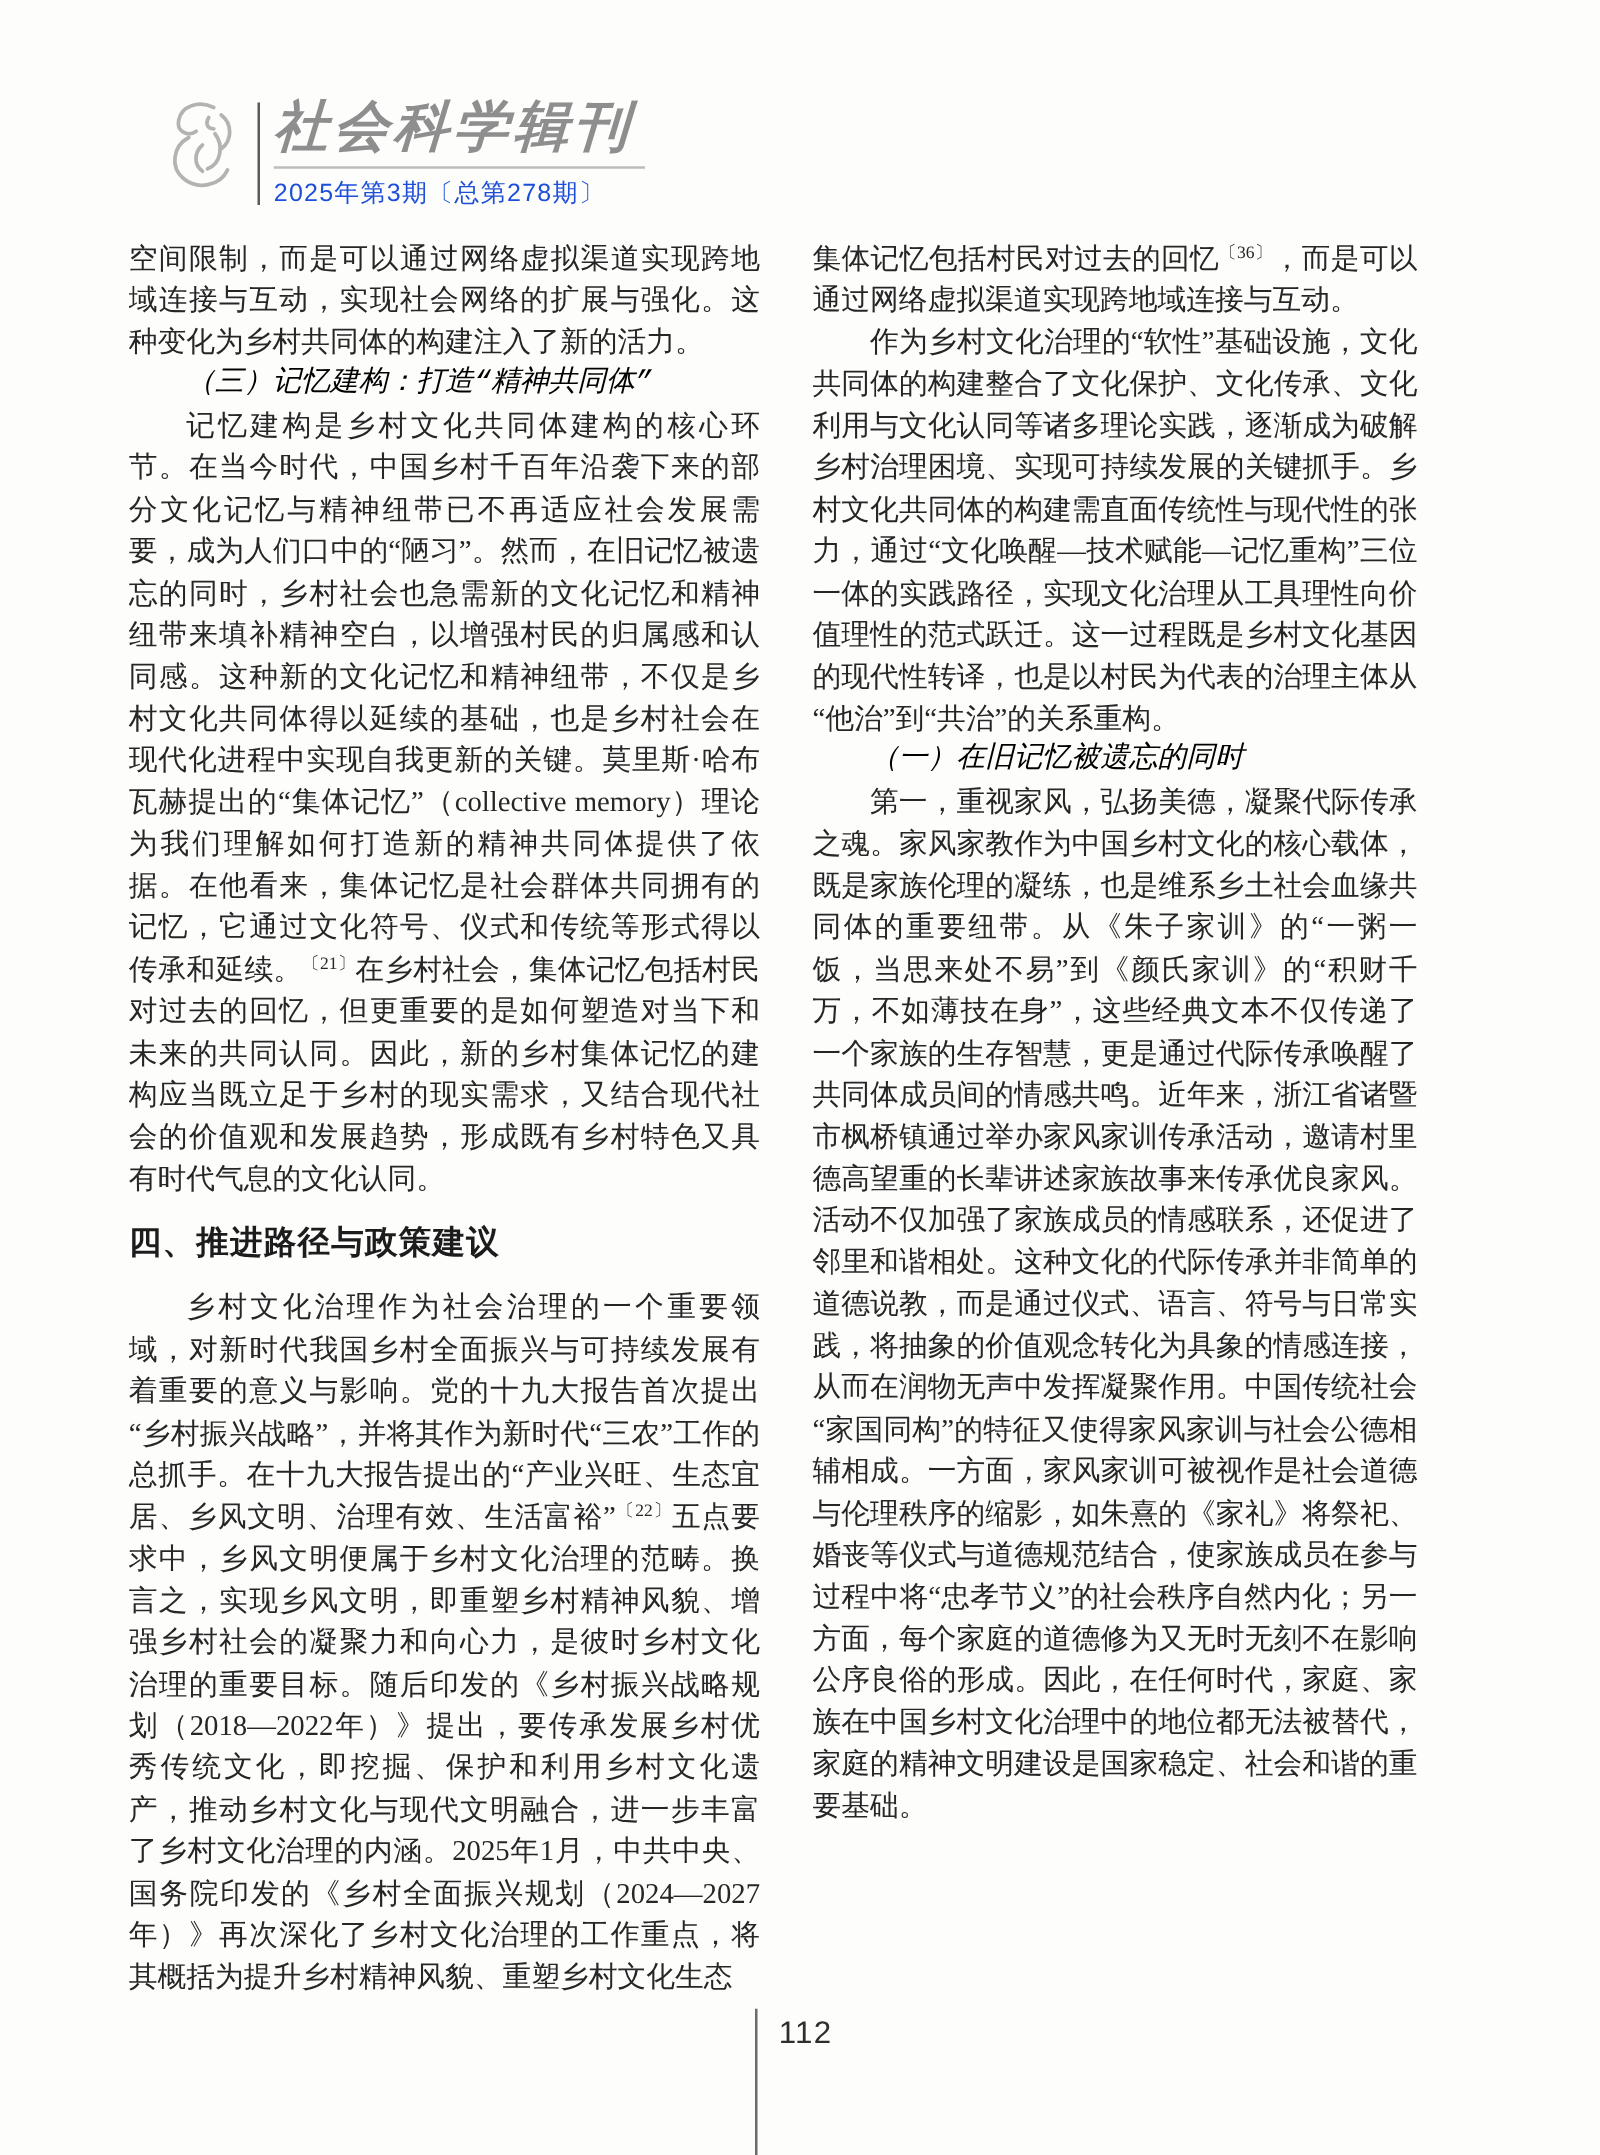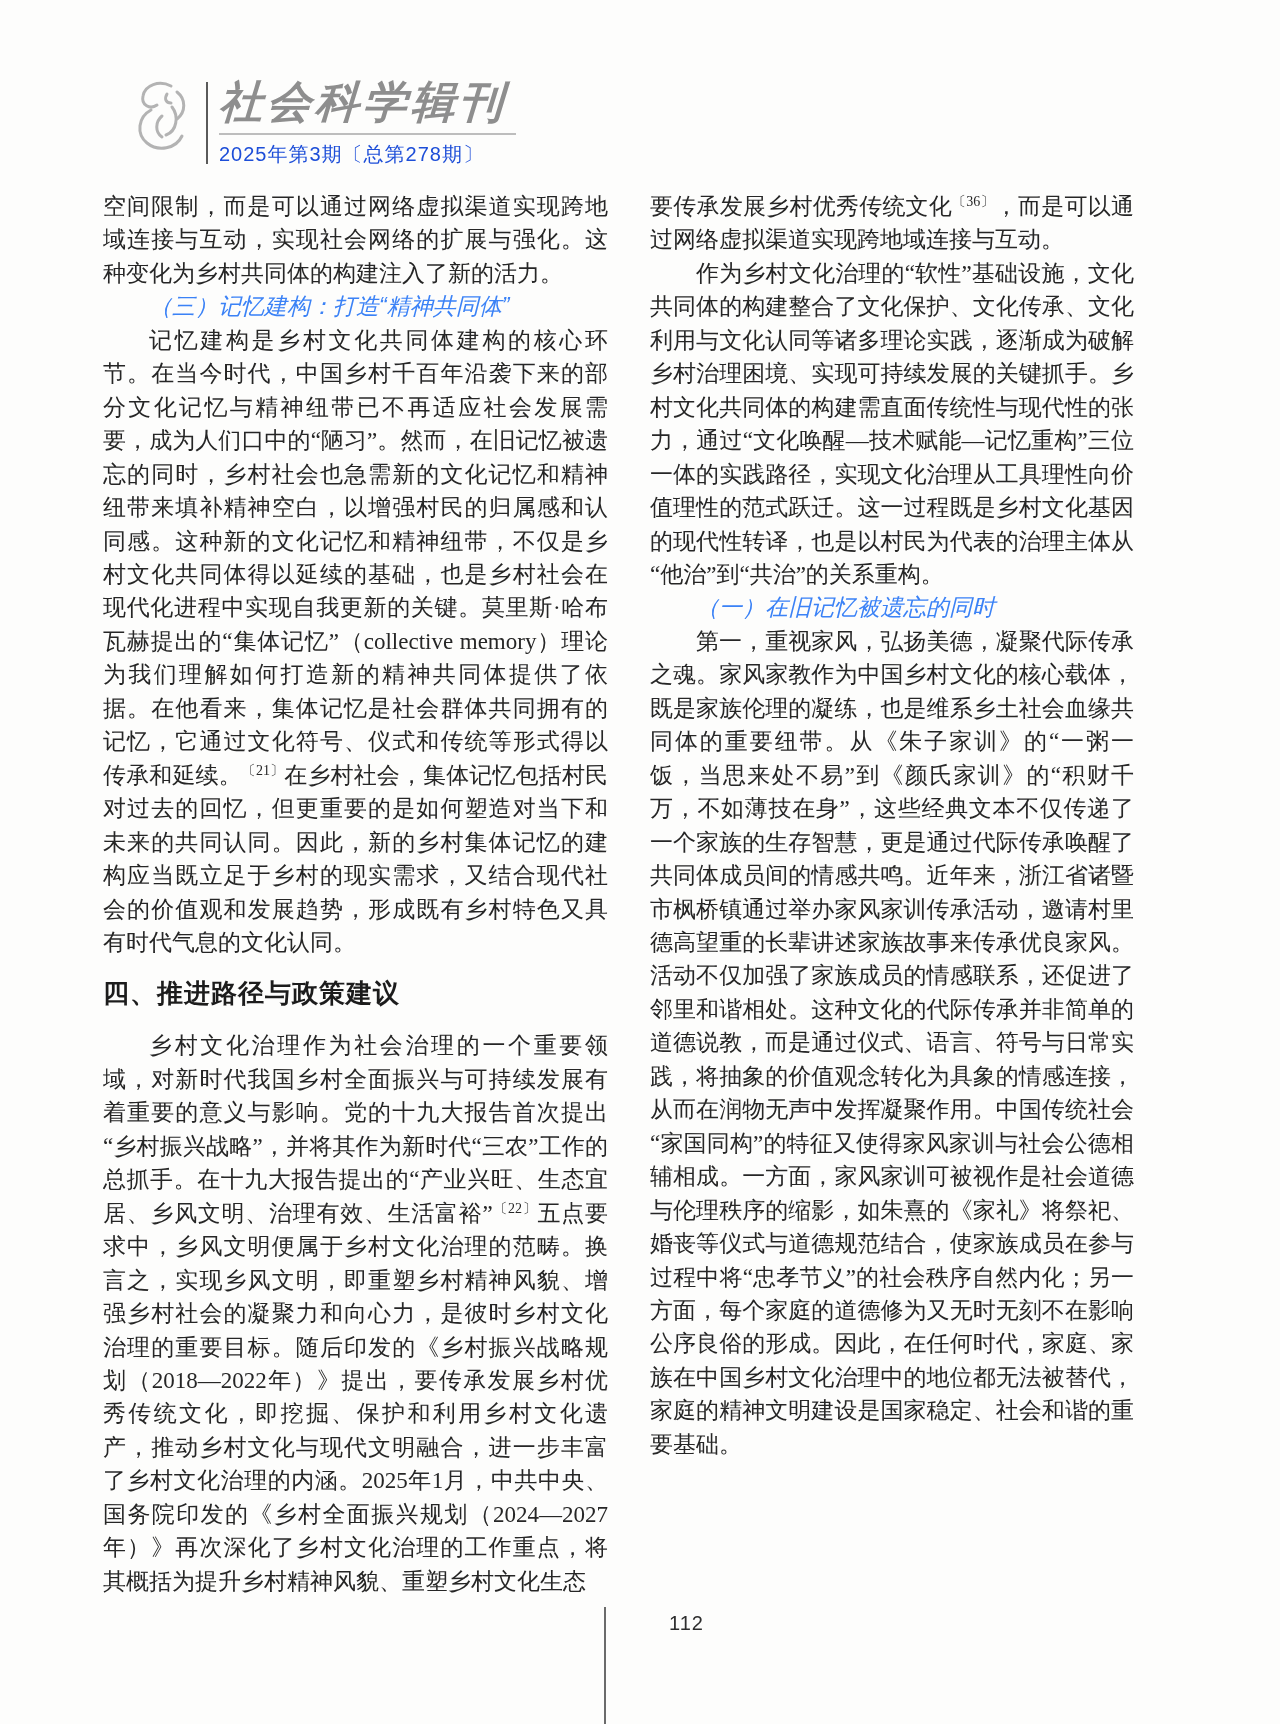--- a/index.html
+++ b/index.html
@@ -43,40 +43,40 @@
     height:1415px;
   }
   .col-left  { left:103px; width:505px; }
   .col-right { left:650px; width:484px; }
   .col p { margin:0; padding:0; }
   .indent { text-indent:2em; }
   .no-indent { text-indent:0; }
   .subhead {
     text-indent:2em;
     font-style:italic;
-    font-family:Liberation Sans, sans-serif;
-    color:#3b82f6;
+    font-family:Liberation Mono, monospace;
+    color:#000000;
   }
   .section-heading {
     font-family:"Liberation Sans","DejaVu Sans",sans-serif;
     font-weight:700; font-size:26px; line-height:28px;
     text-align:left; letter-spacing:1px;
     color:#1c1c1c;
     margin:20px 0 22px 0;
   }
   sup.cite {
     font-size:14px; line-height:0; vertical-align:8px; letter-spacing:0;
   }
 
   
   .footer-rule { position:absolute; left:604px; top:1607px; width:2px; height:117px; background:#6b6b6b; }
   .page-number {
     position:absolute; left:623px; top:1612px;
     font-family:"Liberation Sans","DejaVu Sans",sans-serif;
-    font-size:20px; color:#2e2e2e; letter-spacing:1px;margin-left:46px;
+    font-size:25px; color:#2e2e2e; letter-spacing:1px;
   }
 </style>
 </head>
 <body>
 
 <div class="page">
 
   <div class="header">
     <div class="logo">
       <svg viewBox="0 0 64 84" xmlns="http://www.w3.org/2000/svg">
@@ -107,21 +107,21 @@
       <span>记忆建构是乡村文化共同体建构的核心环节。在当今时代，中国乡村千百年沿袭下来的部分文化记忆与精神纽带已不再适应社会发展需要，成为人们口中的“陋习”。然而，在旧记忆被遗忘的同时，乡村社会也急需新的文化记忆和精神纽带来填补精神空白，以增强村民的归属感和认同感。这种新的文化记忆和精神纽带，不仅是乡村文化共同体得以延续的基础，也是乡村社会在现代化进程中实现自我更新的关键。莫里斯·哈布瓦赫提出的“集体记忆”（collective memory）理论为我们理解如何打造新的精神共同体提供了依据。在他看来，集体记忆是社会群体共同拥有的记忆，它通过文化符号、仪式和传统等形式得以传承和延续。</span><sup class="cite">〔21〕</sup><span>在乡村社会，集体记忆包括村民对过去的回忆，但更重要的是如何塑造对当下和未来的共同认同。因此，新的乡村集体记忆的建构应当既立足于乡村的现实需求，又结合现代社会的价值观和发展趋势，形成既有乡村特色又具有时代气息的文化认同。</span>
     </p>
     <h2 class="section-heading">四、推进路径与政策建议</h2>
     <p class="indent">
       <span>乡村文化治理作为社会治理的一个重要领域，对新时代我国乡村全面振兴与可持续发展有着重要的意义与影响。党的十九大报告首次提出“乡村振兴战略”，并将其作为新时代“三农”工作的总抓手。在十九大报告提出的“产业兴旺、生态宜居、乡风文明、治理有效、生活富裕”</span><sup class="cite">〔22〕</sup><span>五点要求中，乡风文明便属于乡村文化治理的范畴。换言之，实现乡风文明，即重塑乡村精神风貌、增强乡村社会的凝聚力和向心力，是彼时乡村文化治理的重要目标。随后印发的《乡村振兴战略规划（2018—2022年）》提出，要传承发展乡村优秀传统文化，即挖掘、保护和利用乡村文化遗产，推动乡村文化与现代文明融合，进一步丰富了乡村文化治理的内涵。2025年1月，中共中央、国务院印发的《乡村全面振兴规划（2024—2027年）》再次深化了乡村文化治理的工作重点，将其概括为提升乡村精神风貌、重塑乡村文化生态</span>
     </p>
   </section>
 
   <section class="col col-right">
     <p class="no-indent">
-      <span>要传承发展乡村优秀传统文化</span><sup class="cite">〔36〕</sup><span>，而是可以通过网络虚拟渠道实现跨地域连接与互动。</span>
+      <span>集体记忆包括村民对过去的回忆</span><sup class="cite">〔36〕</sup><span>，而是可以通过网络虚拟渠道实现跨地域连接与互动。</span>
     </p>
     <p class="indent">作为乡村文化治理的“软性”基础设施，文化共同体的构建整合了文化保护、文化传承、文化利用与文化认同等诸多理论实践，逐渐成为破解乡村治理困境、实现可持续发展的关键抓手。乡村文化共同体的构建需直面传统性与现代性的张力，通过“文化唤醒—技术赋能—记忆重构”三位一体的实践路径，实现文化治理从工具理性向价值理性的范式跃迁。这一过程既是乡村文化基因的现代性转译，也是以村民为代表的治理主体从“他治”到“共治”的关系重构。</p>
     <p class="subhead">（一）在旧记忆被遗忘的同时</p>
     <p class="indent">第一，重视家风，弘扬美德，凝聚代际传承之魂。家风家教作为中国乡村文化的核心载体，既是家族伦理的凝练，也是维系乡土社会血缘共同体的重要纽带。从《朱子家训》的“一粥一饭，当思来处不易”到《颜氏家训》的“积财千万，不如薄技在身”，这些经典文本不仅传递了一个家族的生存智慧，更是通过代际传承唤醒了共同体成员间的情感共鸣。近年来，浙江省诸暨市枫桥镇通过举办家风家训传承活动，邀请村里德高望重的长辈讲述家族故事来传承优良家风。活动不仅加强了家族成员的情感联系，还促进了邻里和谐相处。这种文化的代际传承并非简单的道德说教，而是通过仪式、语言、符号与日常实践，将抽象的价值观念转化为具象的情感连接，从而在润物无声中发挥凝聚作用。中国传统社会“家国同构”的特征又使得家风家训与社会公德相辅相成。一方面，家风家训可被视作是社会道德与伦理秩序的缩影，如朱熹的《家礼》将祭祀、婚丧等仪式与道德规范结合，使家族成员在参与过程中将“忠孝节义”的社会秩序自然内化；另一方面，每个家庭的道德修为又无时无刻不在影响公序良俗的形成。因此，在任何时代，家庭、家族在中国乡村文化治理中的地位都无法被替代，家庭的精神文明建设是国家稳定、社会和谐的重要基础。</p>
   </section>
 
   <div class="footer-rule"></div>
   <div class="page-number">112</div>
 
 </div>

